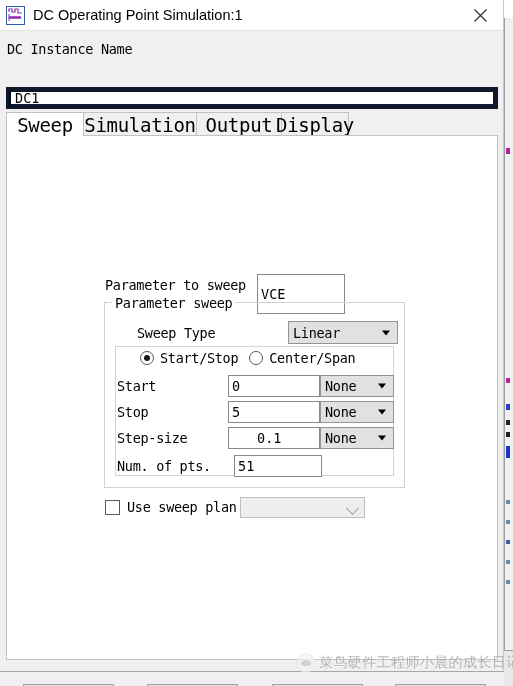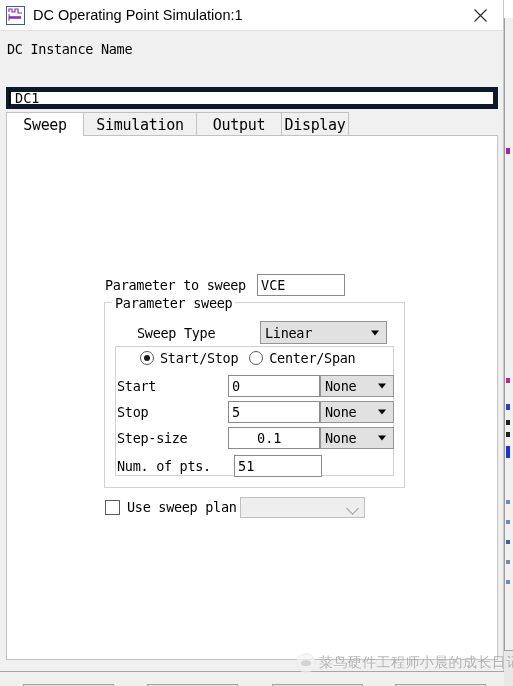--- a/index.html
+++ b/index.html
@@ -142,21 +142,21 @@
   }
   .tab {
     position: absolute;
     top: 0;
     height: 24px;
     box-sizing: border-box;
     background: #f0f0f0;
     border: 1px solid #c2c2c2;
     border-bottom: none;
     font-family: "DejaVu Sans Mono", monospace;
-    font-size: 15px;
+    font-size: 19px;
     letter-spacing: -0.3px;
     color: #000;
     display: flex;
     align-items: center;
     justify-content: center;
     cursor: default;
     white-space: nowrap;
   }
   .tab.active {
     background: #ffffff;
@@ -184,21 +184,21 @@
     white-space: nowrap;
   }
 
   .lbl-param-sweep {
     position: absolute;
     left: 105px; top: 246px;
   }
   .in-param-sweep {
     position: absolute;
     left: 257px; top: 243px;
-    width: 88px; height: 22px;
+    width: 88px; height: 40px;
     box-sizing: border-box;
     background: #fff;
     border: 1px solid #8a8a8a;
     font-family: "DejaVu Sans Mono", monospace;
     font-size: 13.5px;
     padding-left: 3px;
     line-height: 20px;
     color: #000;
     outline: none;
   }
@@ -218,22 +218,22 @@
     background: #ffffff;
     padding: 0 3px;
   }
 
   .lbl-sweeptype {
     position: absolute;
     left: 137px; top: 294px;
   }
   .cmb-sweeptype {
     position: absolute;
-    left: 260px; top: 290px;
-    width: 127px; height: 23px; text-decoration: underline;
+    left: 288px; top: 290px;
+    width: 110px; height: 23px; text-decoration: underline;
   }
   .combo {
     box-sizing: border-box;
     background: #e1e1e1;
     border: 1px solid #949494;
     position: relative;
     cursor: default;
   }
   .combo .combo-text {
     position: absolute;

